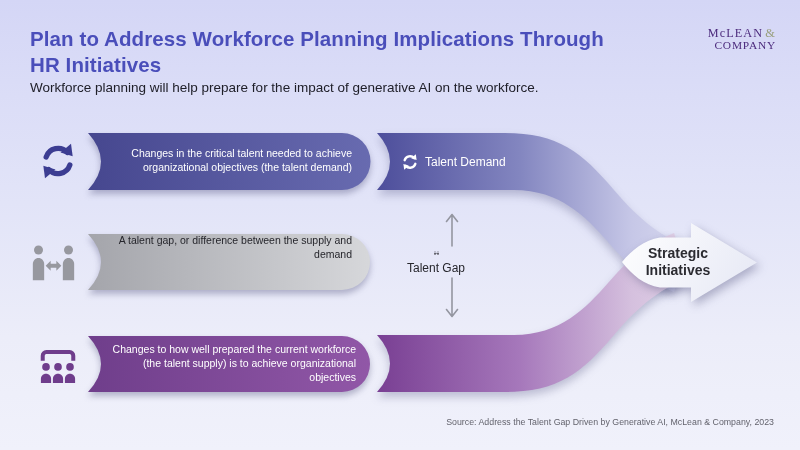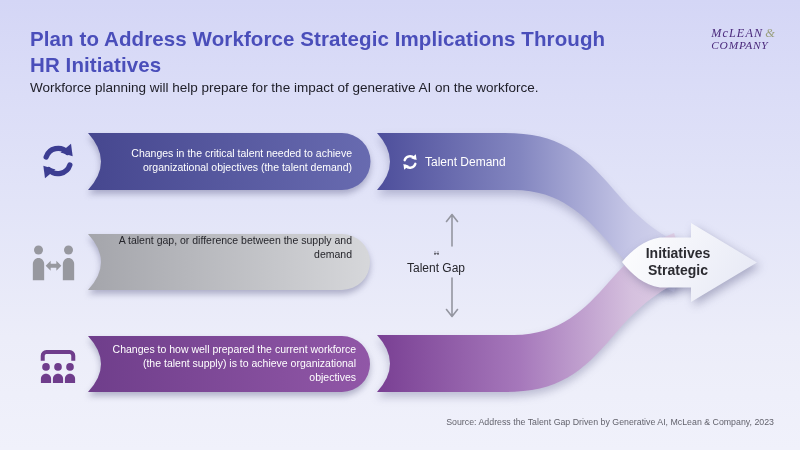--- a/index.html
+++ b/index.html
@@ -8,21 +8,21 @@
     font-family:"Liberation Sans",sans-serif;
     background:linear-gradient(180deg,#d4d6f6 0%,#dadcf7 18%,#e2e4f8 45%,#ecedf9 75%,#f0f1fb 100%);
   }
   svg.diagram{position:absolute;left:0;top:0;}
   .sh-pill{filter:drop-shadow(0 4px 3px rgba(62,62,110,.35));}
   .sh-band{filter:drop-shadow(0 5px 4px rgba(62,62,110,.28));}
   .sh-arrow{filter:drop-shadow(3px 4px 5px rgba(70,70,115,.38));}
   .abs{position:absolute;}
   .title{left:30px;top:26px;font-size:20.5px;font-weight:bold;line-height:26px;color:#4a4eba;letter-spacing:.1px;}
   .subtitle{left:30px;top:80px;font-size:13.5px;color:#20202a;}
-  .logo{right:24px;top:27px;text-align:left;font-family:"Liberation Serif",serif;color:#4c2b7d;line-height:12px;font-style:italic;}
+  .logo{right:24px;top:27px;text-align:right;font-family:"Liberation Serif",serif;color:#4c2b7d;line-height:12px;}
   .logo .l1{font-size:12.2px;letter-spacing:1.1px;}
   .logo .l2{font-size:11.4px;letter-spacing:.8px;margin-top:0;}
   .logo .amp{color:#9aa07e;font-size:12.5px;margin-left:2px;}
   .pill-text{display:flex;align-items:center;justify-content:center;text-align:right;
     font-size:10.5px;line-height:1.32;color:#ffffff;}
   .pt1{left:100px;top:139px;width:252px;height:44px;}
   .pt2{left:100px;top:226px;width:252px;height:44px;color:#26262c;}
   .pt3{left:96px;top:341px;width:260px;height:46px;}
   .band-label{display:flex;align-items:center;gap:6px;font-weight:normal;font-size:12px;color:#fff;height:24px;}
   .bl-demand{left:401px;top:150px;}
@@ -111,21 +111,21 @@
     <g stroke="#9496a0" stroke-width="1.6" fill="none" stroke-linecap="round" stroke-linejoin="round">
       <path d="M452 246 V215 M446.5 221.5 L452 214.5 L457.5 221.5"></path>
       <path d="M452 278 V316 M446.5 309.5 L452 316.5 L457.5 309.5"></path>
     </g>
 
     <path class="sh-arrow" fill="url(#gArrow)" d="M622 262 C632 250 644 240 660 237.5 L691 237.5 L691 223 L757 262.5
          L691 302 L691 287.5 L660 287.5 C644 285 632 275 622 262 Z"></path>
   </svg>
 
   <div class="abs title">
-    <div>Plan to Address Workforce Strategic Implications Through</div>
+    <div>Plan to Address Workforce Planning Implications Through</div>
     <div>HR Initiatives</div>
   </div>
   <div class="abs subtitle">Workforce planning will help prepare for the impact of generative AI on the workforce.</div>
 
   <div class="abs logo">
     <div class="l1"><span>McLEAN</span><span class="amp">&amp;</span></div>
     <div class="l2">COMPANY</div>
   </div>
 
   <svg class="icon" style="left:38px;top:141px;color:#3c3d92" width="40" height="40">
@@ -149,18 +149,18 @@
     <span>Talent Demand</span>
   </div>
   <div class="abs band-label bl-gap">
     <svg width="25" height="21" style="color:#26262c">
         <use href="#i-gap"></use>
       </svg>
     <span>Talent Gap</span>
   </div>
 
   <div class="abs strategic">
+    <div>Strategic</div>
     <div>Initiatives</div>
-    <div>Strategic</div>
   </div>
 
   <div class="abs source">Source: Address the Talent Gap Driven by Generative AI, McLean &amp; Company, 2023</div>
 </div>
 
 </body></html>

